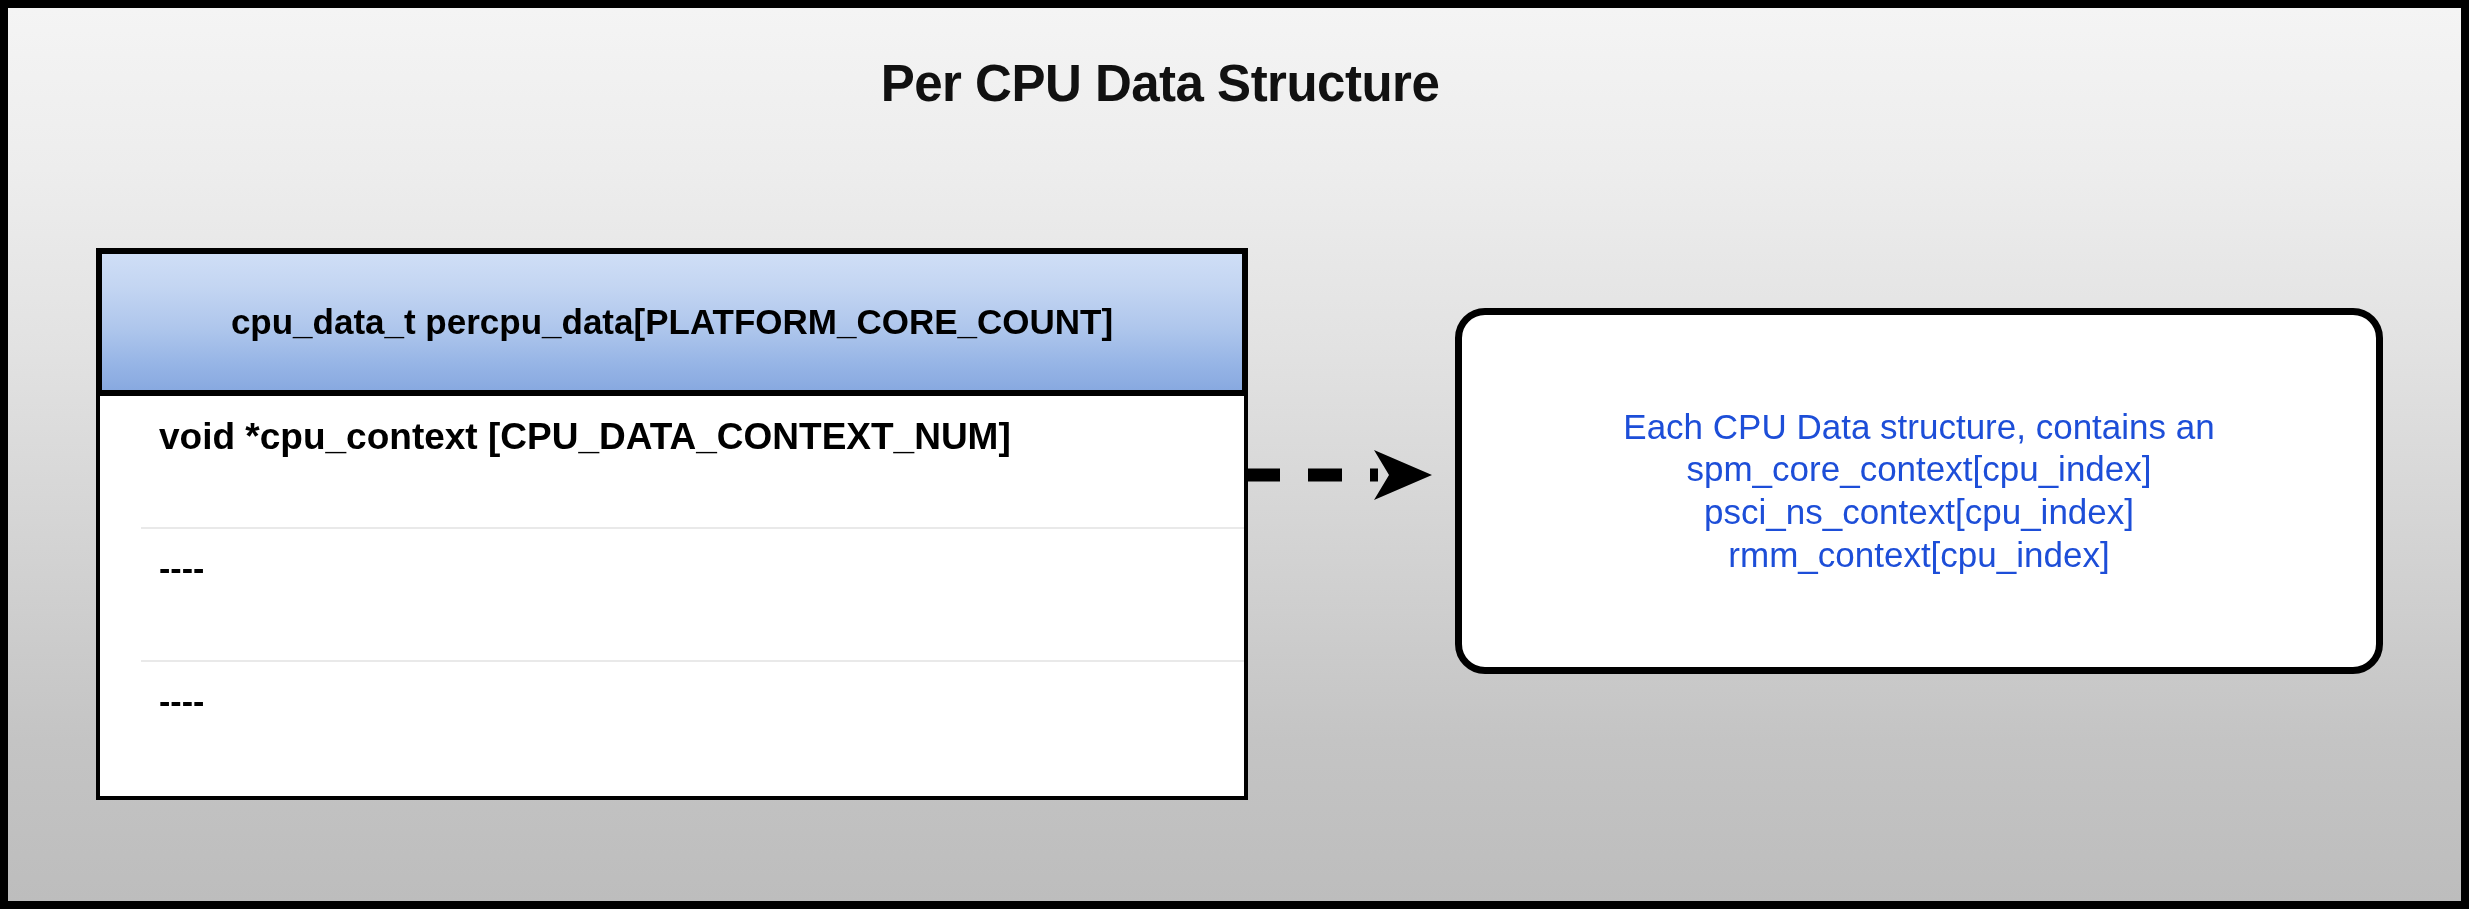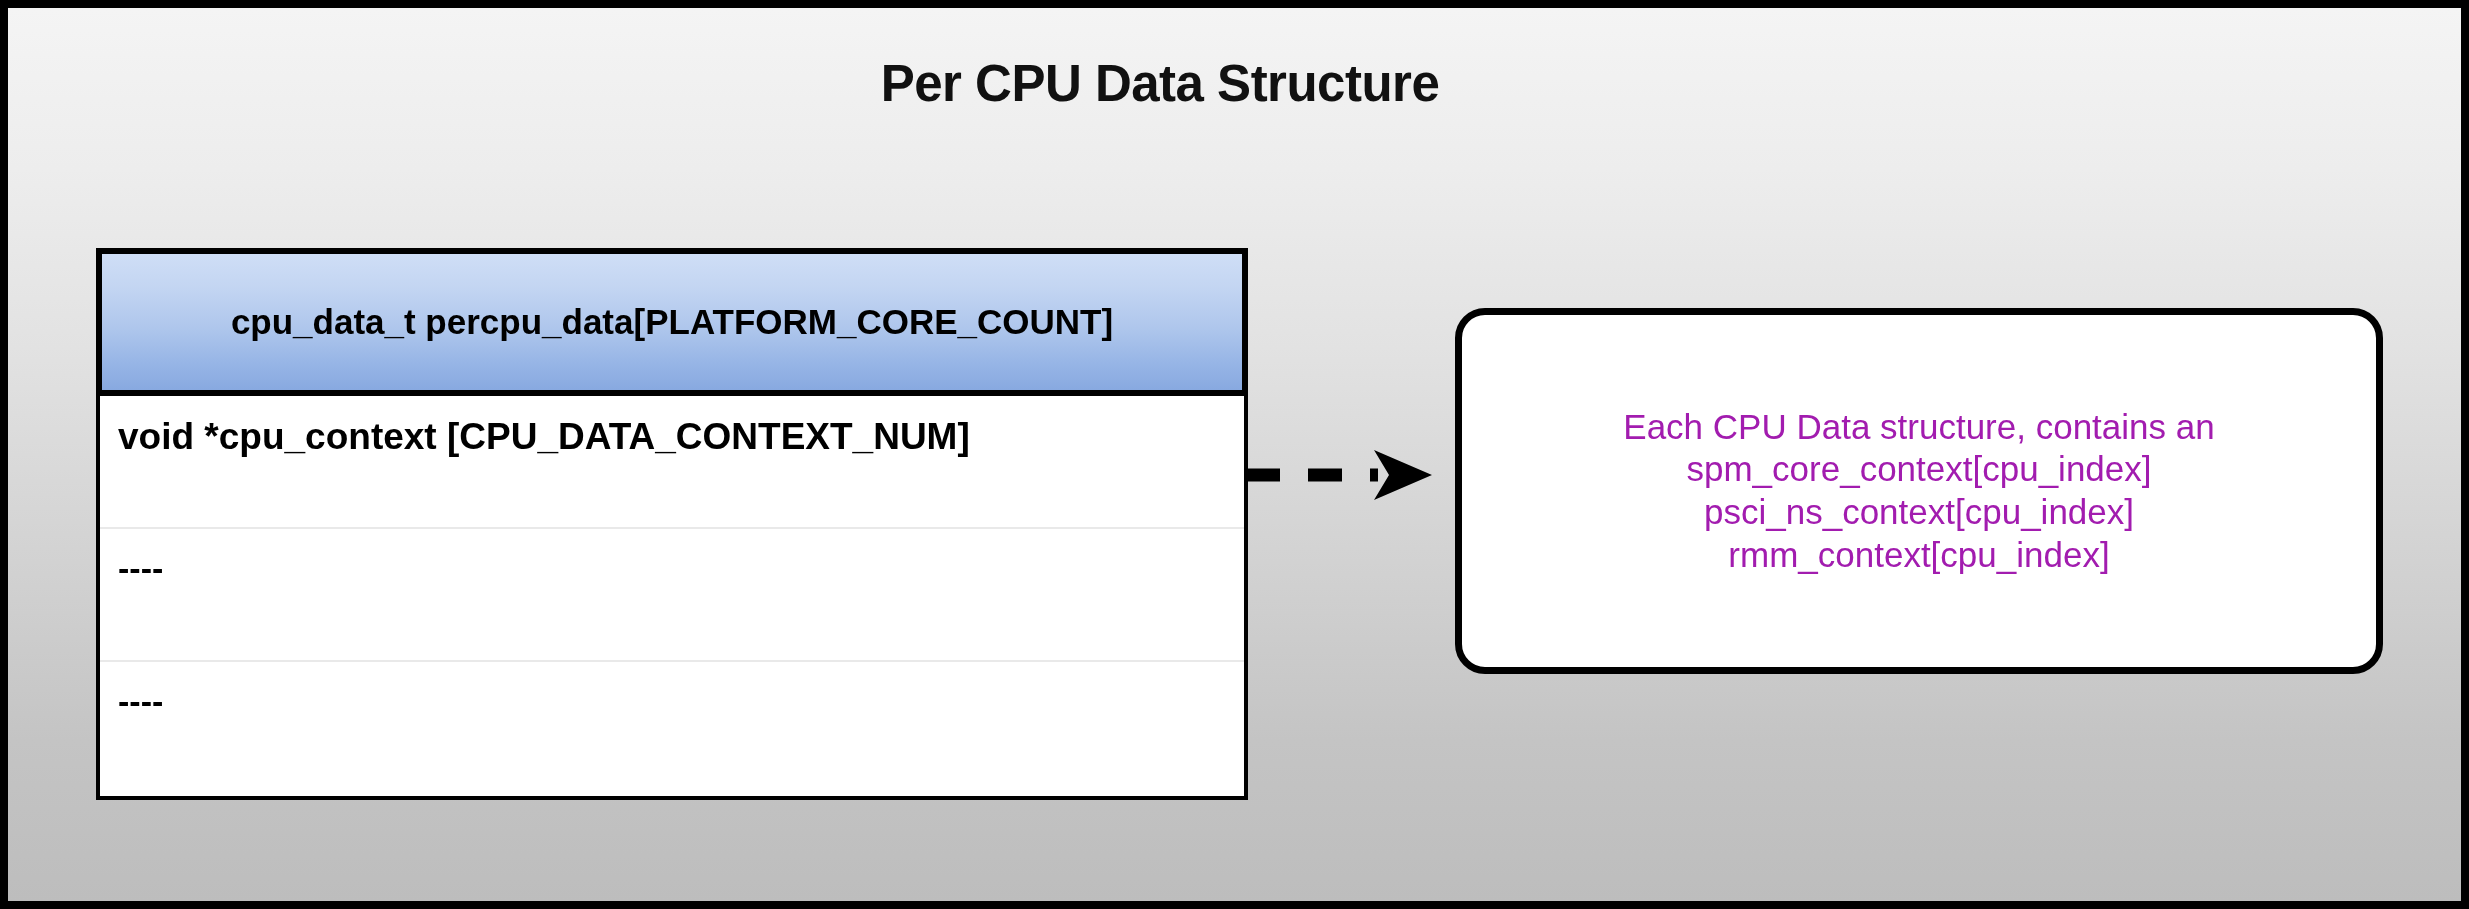--- a/index.html
+++ b/index.html
@@ -76,20 +76,21 @@
     white-space: nowrap;
   }
 
   .struct-body {
     position: relative;
     box-sizing: border-box;
     height: 404px;
     border: 4px solid #000000;
     border-top: none;
     background: #ffffff;
+    padding-left: 41px;
   }
 
   .struct-row {
     box-sizing: border-box;
     height: 133px;
     display: flex;
     align-items: flex-start;
     padding: 22px 0 0 18px;
     border-bottom: 2px solid #e9e9e9;
     overflow: hidden;
@@ -134,21 +135,21 @@
     display: flex;
     flex-direction: column;
     align-items: center;
     justify-content: center;
     padding: 0 14px;
   }
 
   .note-line {
     font-size: 35px;
     font-weight: normal;
-    color: #a21caf;
+    color: #1d4ed8;
     line-height: 1.22;
     text-align: left;
     white-space: nowrap;
   }
 </style>
 </head>
 <body>
 
 <div id="canvas">
   <div class="page-bg">

